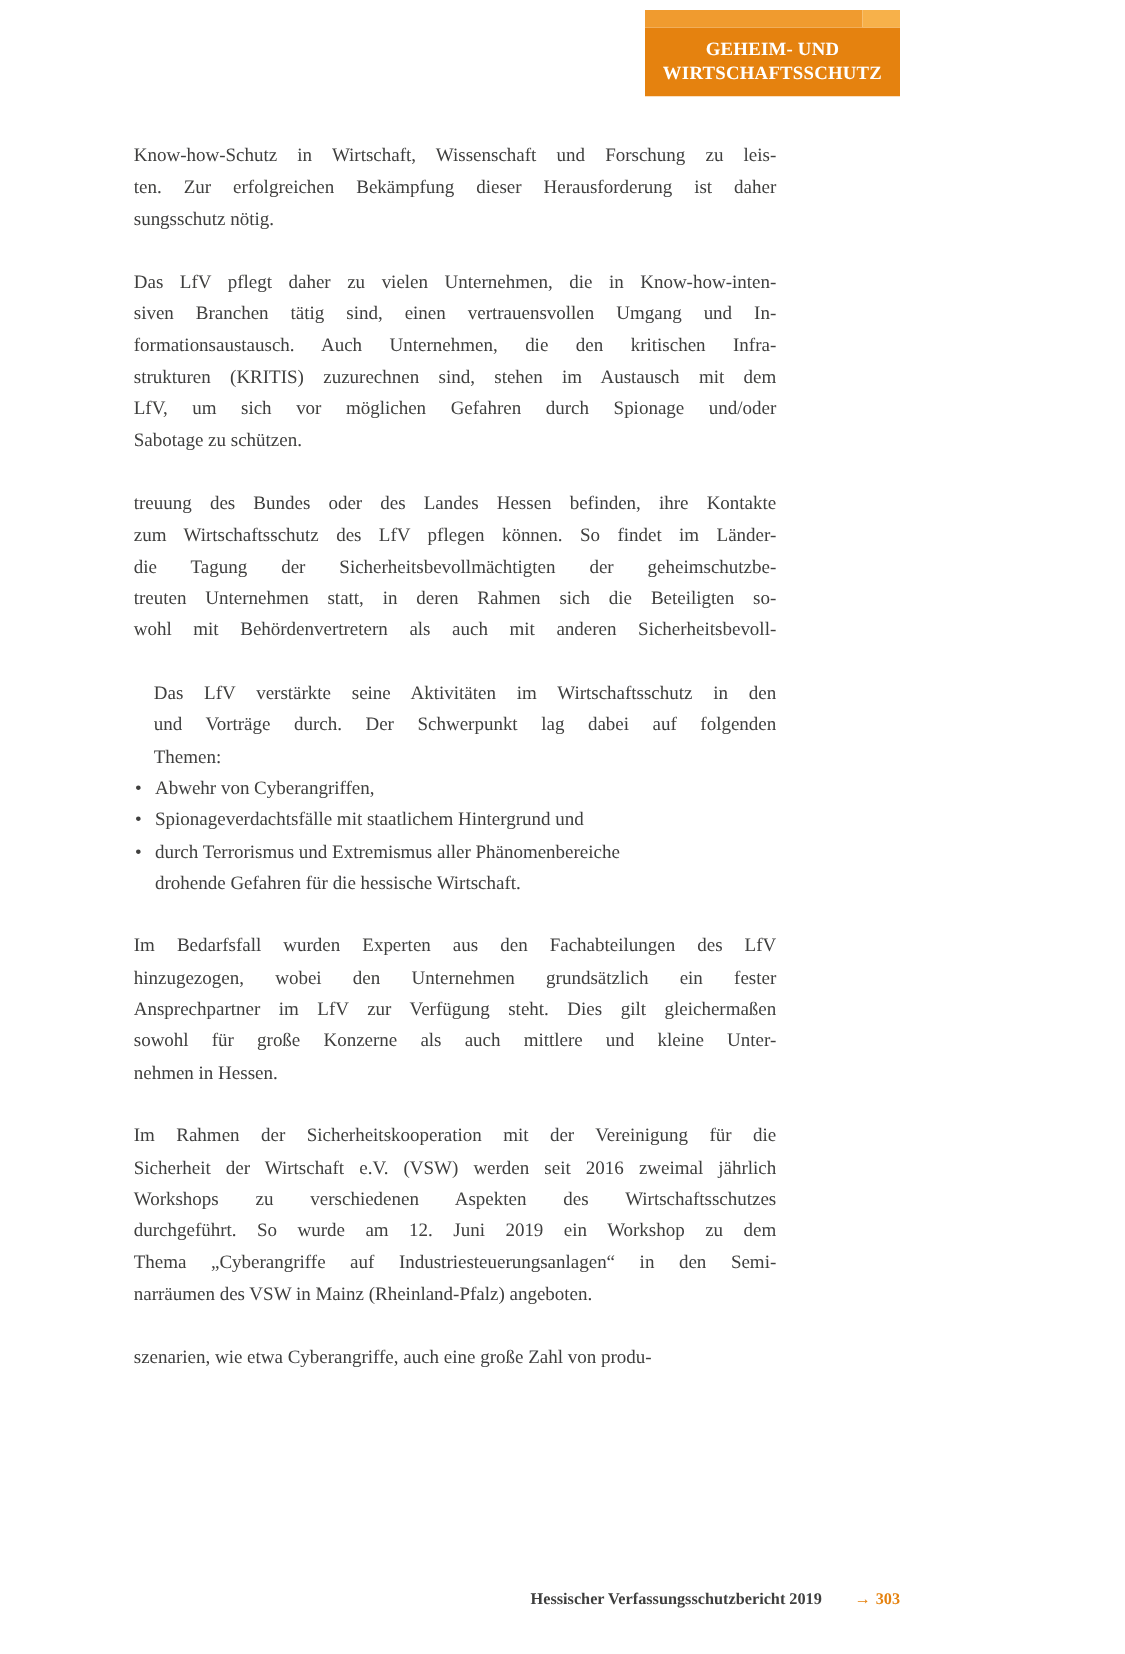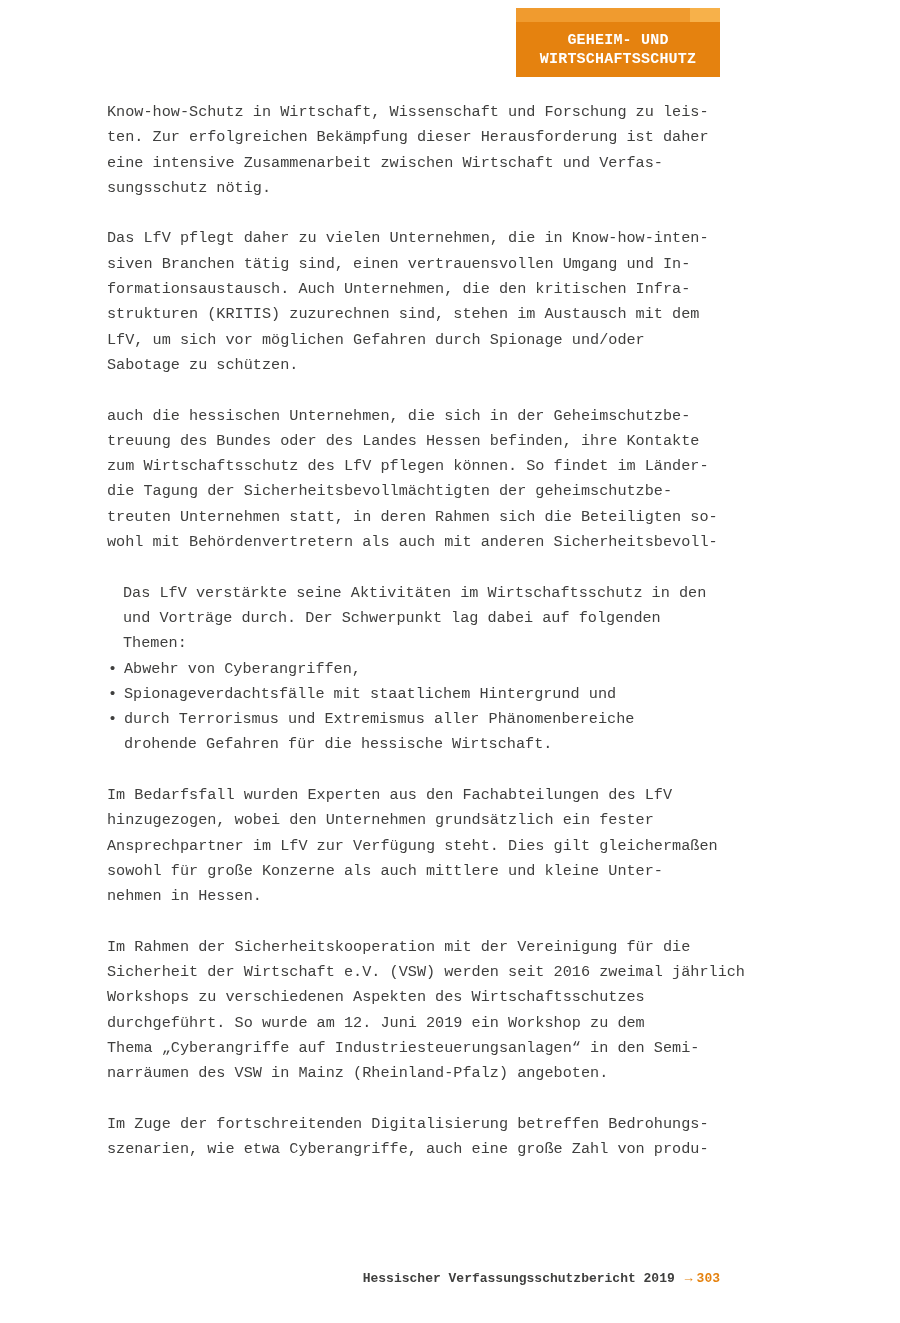--- a/index.html
+++ b/index.html
@@ -2,58 +2,58 @@
 <html style="--orange-main: #e5820f; --orange-mid: #f09b2f; --orange-light: #f7b14a; --body-text: #3f3f3e;"><head>
 <meta charset="utf-8">
 <style>
   html, body { margin: 0; padding: 0; background: #ffffff; }
   .page {
     position: relative;
     width: 768px;
     height: 1323px;
     background: #ffffff;
     overflow: hidden;
-    font-family: Liberation Mono, monospace;
+    font-family: Liberation Serif, serif;
   }
 
   
   .badge { position: absolute; top: 8px; right: 48px; width: 204px; }
   .badge-top { display: flex; height: 14px; }
   .badge-top-left { flex: 1; background: var(--orange-mid, #f09b2f); }
   .badge-top-right { width: 30px; background: var(--orange-light, #f7b14a); }
   .badge-main {
     background: var(--orange-main, #e5820f);
     height: 55px;
     display: flex; flex-direction: column; align-items: center; justify-content: center;
     color: #ffffff; font-weight: 700; font-size: 15px; line-height: 19px;
     letter-spacing: 0.2px; text-align: center;
   }
 
   
   .content {
-    position: absolute; left: 107px; top: 100px; width: 514px;
+    position: absolute; left: 107px; top: 112px; width: 514px;
     color: var(--body-text, #3f3f3e);
     font-size: 15.2px; line-height: 25.3px;
   }
   .para { margin: 0 0 25.3px 0; }
   .para.tight { margin-bottom: 0; margin-left: 16px; }
   .line { white-space: nowrap; text-align: justify; text-align-last: justify; }
   .line.last { text-align-last: left; }
   .bullets { margin: 0 0 25.3px 0; }
   .bullet-item { position: relative; padding-left: 17px; }
   .bullet-marker { position: absolute; left: 1px; top: 0; }
   .bullets .line { text-align: right; text-align-last: left; }
 
   
   .footer {
     position: absolute; top: 1271px; right: 48px;
     display: flex; align-items: flex-end; font-size: 13px;
   }
   .footer-title { font-weight: 700; color: var(--body-text, #3f3f3e); }
-  .footer-page { margin-left: 10px; color: var(--orange-main, #e5820f); white-space: nowrap; }
+  .footer-page { margin-left: 26px; color: var(--orange-main, #e5820f); white-space: nowrap; }
   .footer-arrow { font-weight: 400; }
   .footer-number { font-weight: 700; margin-left: 4px; }
 </style>
 </head>
 <body>
 
 <div class="page">
 
   <div class="badge">
     <div class="badge-top">
@@ -63,33 +63,31 @@
     <div class="badge-main">
       <span>GEHEIM- UND</span>
       <span>WIRTSCHAFTSSCHUTZ</span>
     </div>
   </div>
 
   <div class="content">
       <div class="para">
         <div class="line">Know-how-Schutz in Wirtschaft, Wissenschaft und Forschung zu leis-</div>
         <div class="line">ten. Zur erfolgreichen Bekämpfung dieser Herausforderung ist daher</div>
-        <div class="line">eine intensive Zusammenarbeit zwischen Wirtschaft und Verfas-</div>
         <div class="line last">sungsschutz nötig.</div>
       </div>
       <div class="para">
         <div class="line">Das LfV pflegt daher zu vielen Unternehmen, die in Know-how-inten-</div>
         <div class="line">siven Branchen tätig sind, einen vertrauensvollen Umgang und In-</div>
         <div class="line">formationsaustausch. Auch Unternehmen, die den kritischen Infra-</div>
         <div class="line">strukturen (KRITIS) zuzurechnen sind, stehen im Austausch mit dem</div>
         <div class="line">LfV, um sich vor möglichen Gefahren durch Spionage und/oder</div>
         <div class="line last">Sabotage zu schützen.</div>
       </div>
       <div class="para">
-        <div class="line">auch die hessischen Unternehmen, die sich in der Geheimschutzbe-</div>
         <div class="line">treuung des Bundes oder des Landes Hessen befinden, ihre Kontakte</div>
         <div class="line">zum Wirtschaftsschutz des LfV pflegen können. So findet im Länder-</div>
         <div class="line">die Tagung der Sicherheitsbevollmächtigten der geheimschutzbe-</div>
         <div class="line">treuten Unternehmen statt, in deren Rahmen sich die Beteiligten so-</div>
         <div class="line">wohl mit Behördenvertretern als auch mit anderen Sicherheitsbevoll-</div>
       </div>
       <div class="para tight">
         <div class="line">Das LfV verstärkte seine Aktivitäten im Wirtschaftsschutz in den</div>
         <div class="line">und Vorträge durch. Der Schwerpunkt lag dabei auf folgenden</div>
         <div class="line last">Themen:</div>
@@ -118,21 +116,20 @@
       </div>
       <div class="para">
         <div class="line">Im Rahmen der Sicherheitskooperation mit der Vereinigung für die</div>
         <div class="line">Sicherheit der Wirtschaft e.V. (VSW) werden seit 2016 zweimal jährlich</div>
         <div class="line">Workshops zu verschiedenen Aspekten des Wirtschaftsschutzes</div>
         <div class="line">durchgeführt. So wurde am 12. Juni 2019 ein Workshop zu dem</div>
         <div class="line">Thema „Cyberangriffe auf Industriesteuerungsanlagen“ in den Semi-</div>
         <div class="line last">narräumen des VSW in Mainz (Rheinland-Pfalz) angeboten.</div>
       </div>
       <div class="para">
-        <div class="line">Im Zuge der fortschreitenden Digitalisierung betreffen Bedrohungs-</div>
         <div class="line last">szenarien, wie etwa Cyberangriffe, auch eine große Zahl von produ-</div>
       </div>
     </div>
 
   <div class="footer">
     <span class="footer-title">Hessischer Verfassungsschutzbericht 2019</span>
     <span class="footer-page"><span class="footer-arrow">→</span><span class="footer-number">303</span></span>
   </div>
 
 </div>

